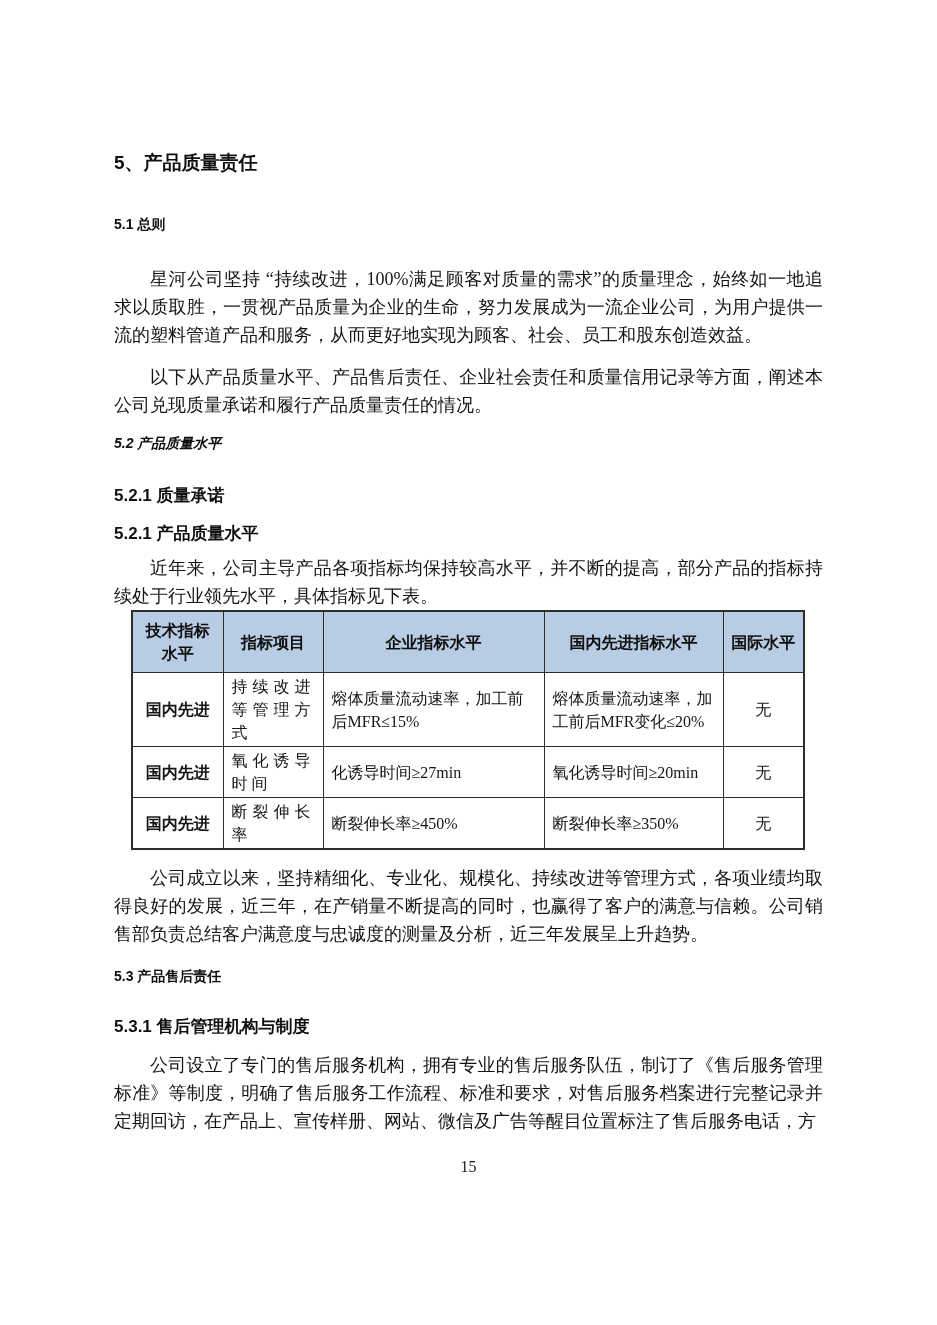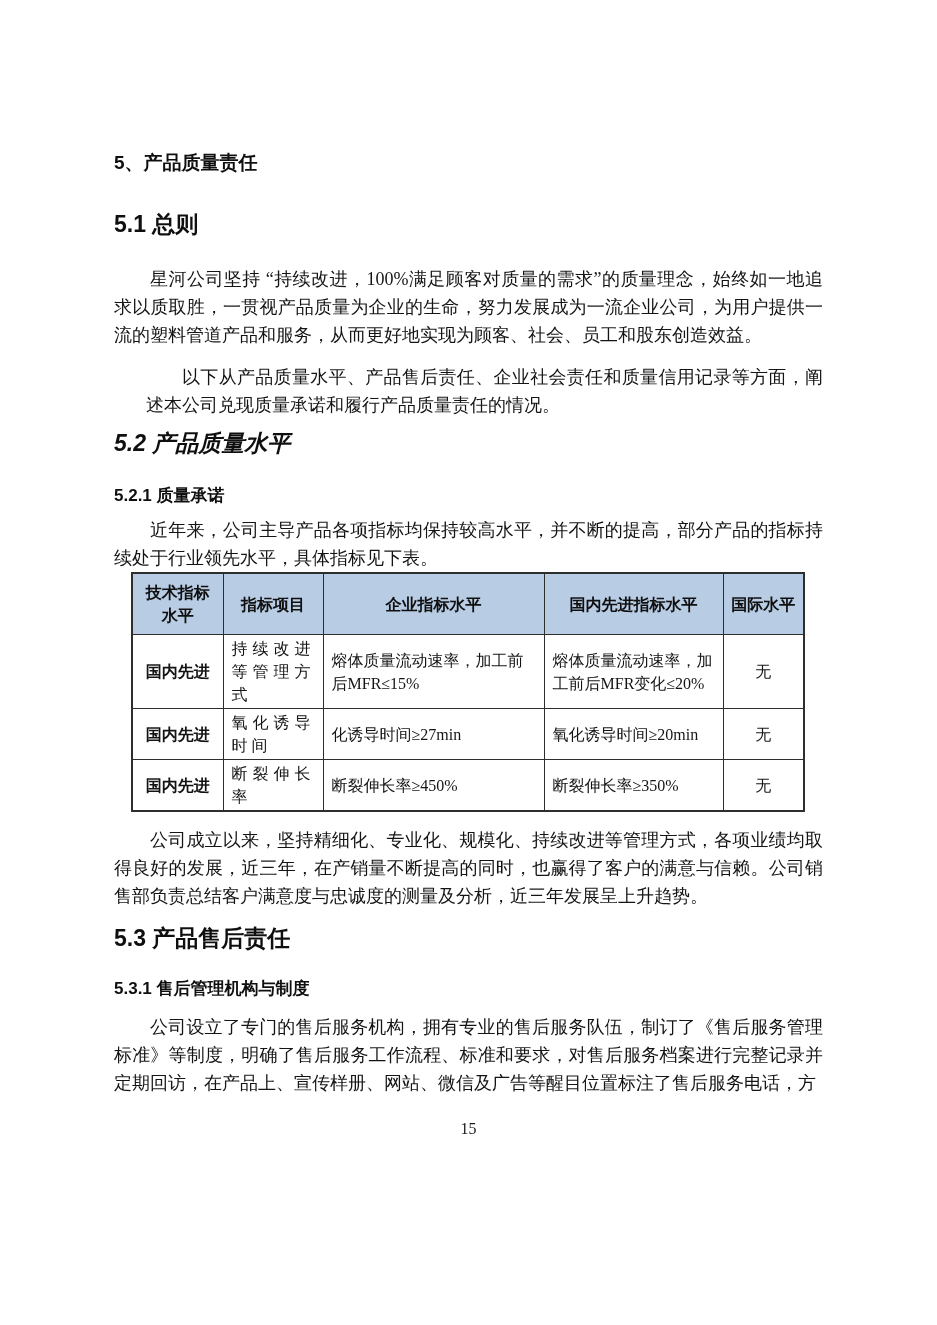--- a/index.html
+++ b/index.html
@@ -21,39 +21,39 @@
     padding: 150px 114px 0 114px;
     position: relative;
   }
   .heading {
     font-family: "Liberation Sans", "DejaVu Sans", sans-serif;
     font-weight: 700;
     color: #0f0f0f;
     margin: 0;
   }
   .h-l1 { font-size: 19px; line-height: 26px; }
-  .h-l2 { font-size: 23px; line-height: 25px; }
+  .h-l2 { font-size: 14px; line-height: 25px; }
   .h-l3 { font-size: 17px; line-height: 24px; }
 
   .mt-36 { margin-top: 36px; }
   .mt-28 { margin-top: 28px; }
   .mt-26 { margin-top: 26px; }
   .mt-16 { margin-top: 16px; }
   .mt-14 { margin-top: 14px; }
   .mt-12 { margin-top: 12px; font-style: italic; }
 
   p.body-par {
     font-size: 18px;
     line-height: 28px;
     text-align: justify;
     text-indent: 2em;
     margin: 0;
   }
   p.p1 { margin-top: 28px; }
-  p.p2 { margin-top: 14px; margin-left: 32px; }
+  p.p2 { margin-top: 14px; }
   p.p3 { margin-top: 8px; }
   p.p4 { margin-top: 14px; }
   p.p5 { margin-top: 12px; }
 
   table.qtable {
     border-collapse: collapse;
     table-layout: fixed;
     width: 672px;
     margin: 0 0 0 17px;
     border: 2px solid #2e2e2e;
@@ -110,20 +110,21 @@
   <h2 class="heading h-l2 mt-36">5.1 总则</h2>
 
   <p class="body-par p1">星河公司坚持 “持续改进，100%满足顾客对质量的需求”的质量理念，始终如一地追求以质取胜，一贯视产品质量为企业的生命，努力发展成为一流企业公司，为用户提供一流的塑料管道产品和服务，从而更好地实现为顾客、社会、员工和股东创造效益。</p>
 
   <p class="body-par p2">以下从产品质量水平、产品售后责任、企业社会责任和质量信用记录等方面，阐述本公司兑现质量承诺和履行产品质量责任的情况。</p>
 
   <h2 class="heading h-l2 mt-12">5.2 产品质量水平</h2>
 
   <h3 class="heading h-l3 mt-28">5.2.1 质量承诺</h3>
 
+  <h3 class="heading h-l3 mt-14">5.2.1 产品质量水平</h3>
 
   <p class="body-par p3">近年来，公司主导产品各项指标均保持较高水平，并不断的提高，部分产品的指标持续处于行业领先水平，具体指标见下表。</p>
 
   <table class="qtable">
     <colgroup>
       <col style="width:91px">
       <col style="width:100px">
       <col style="width:221px">
       <col style="width:179px">
       <col style="width:81px">

